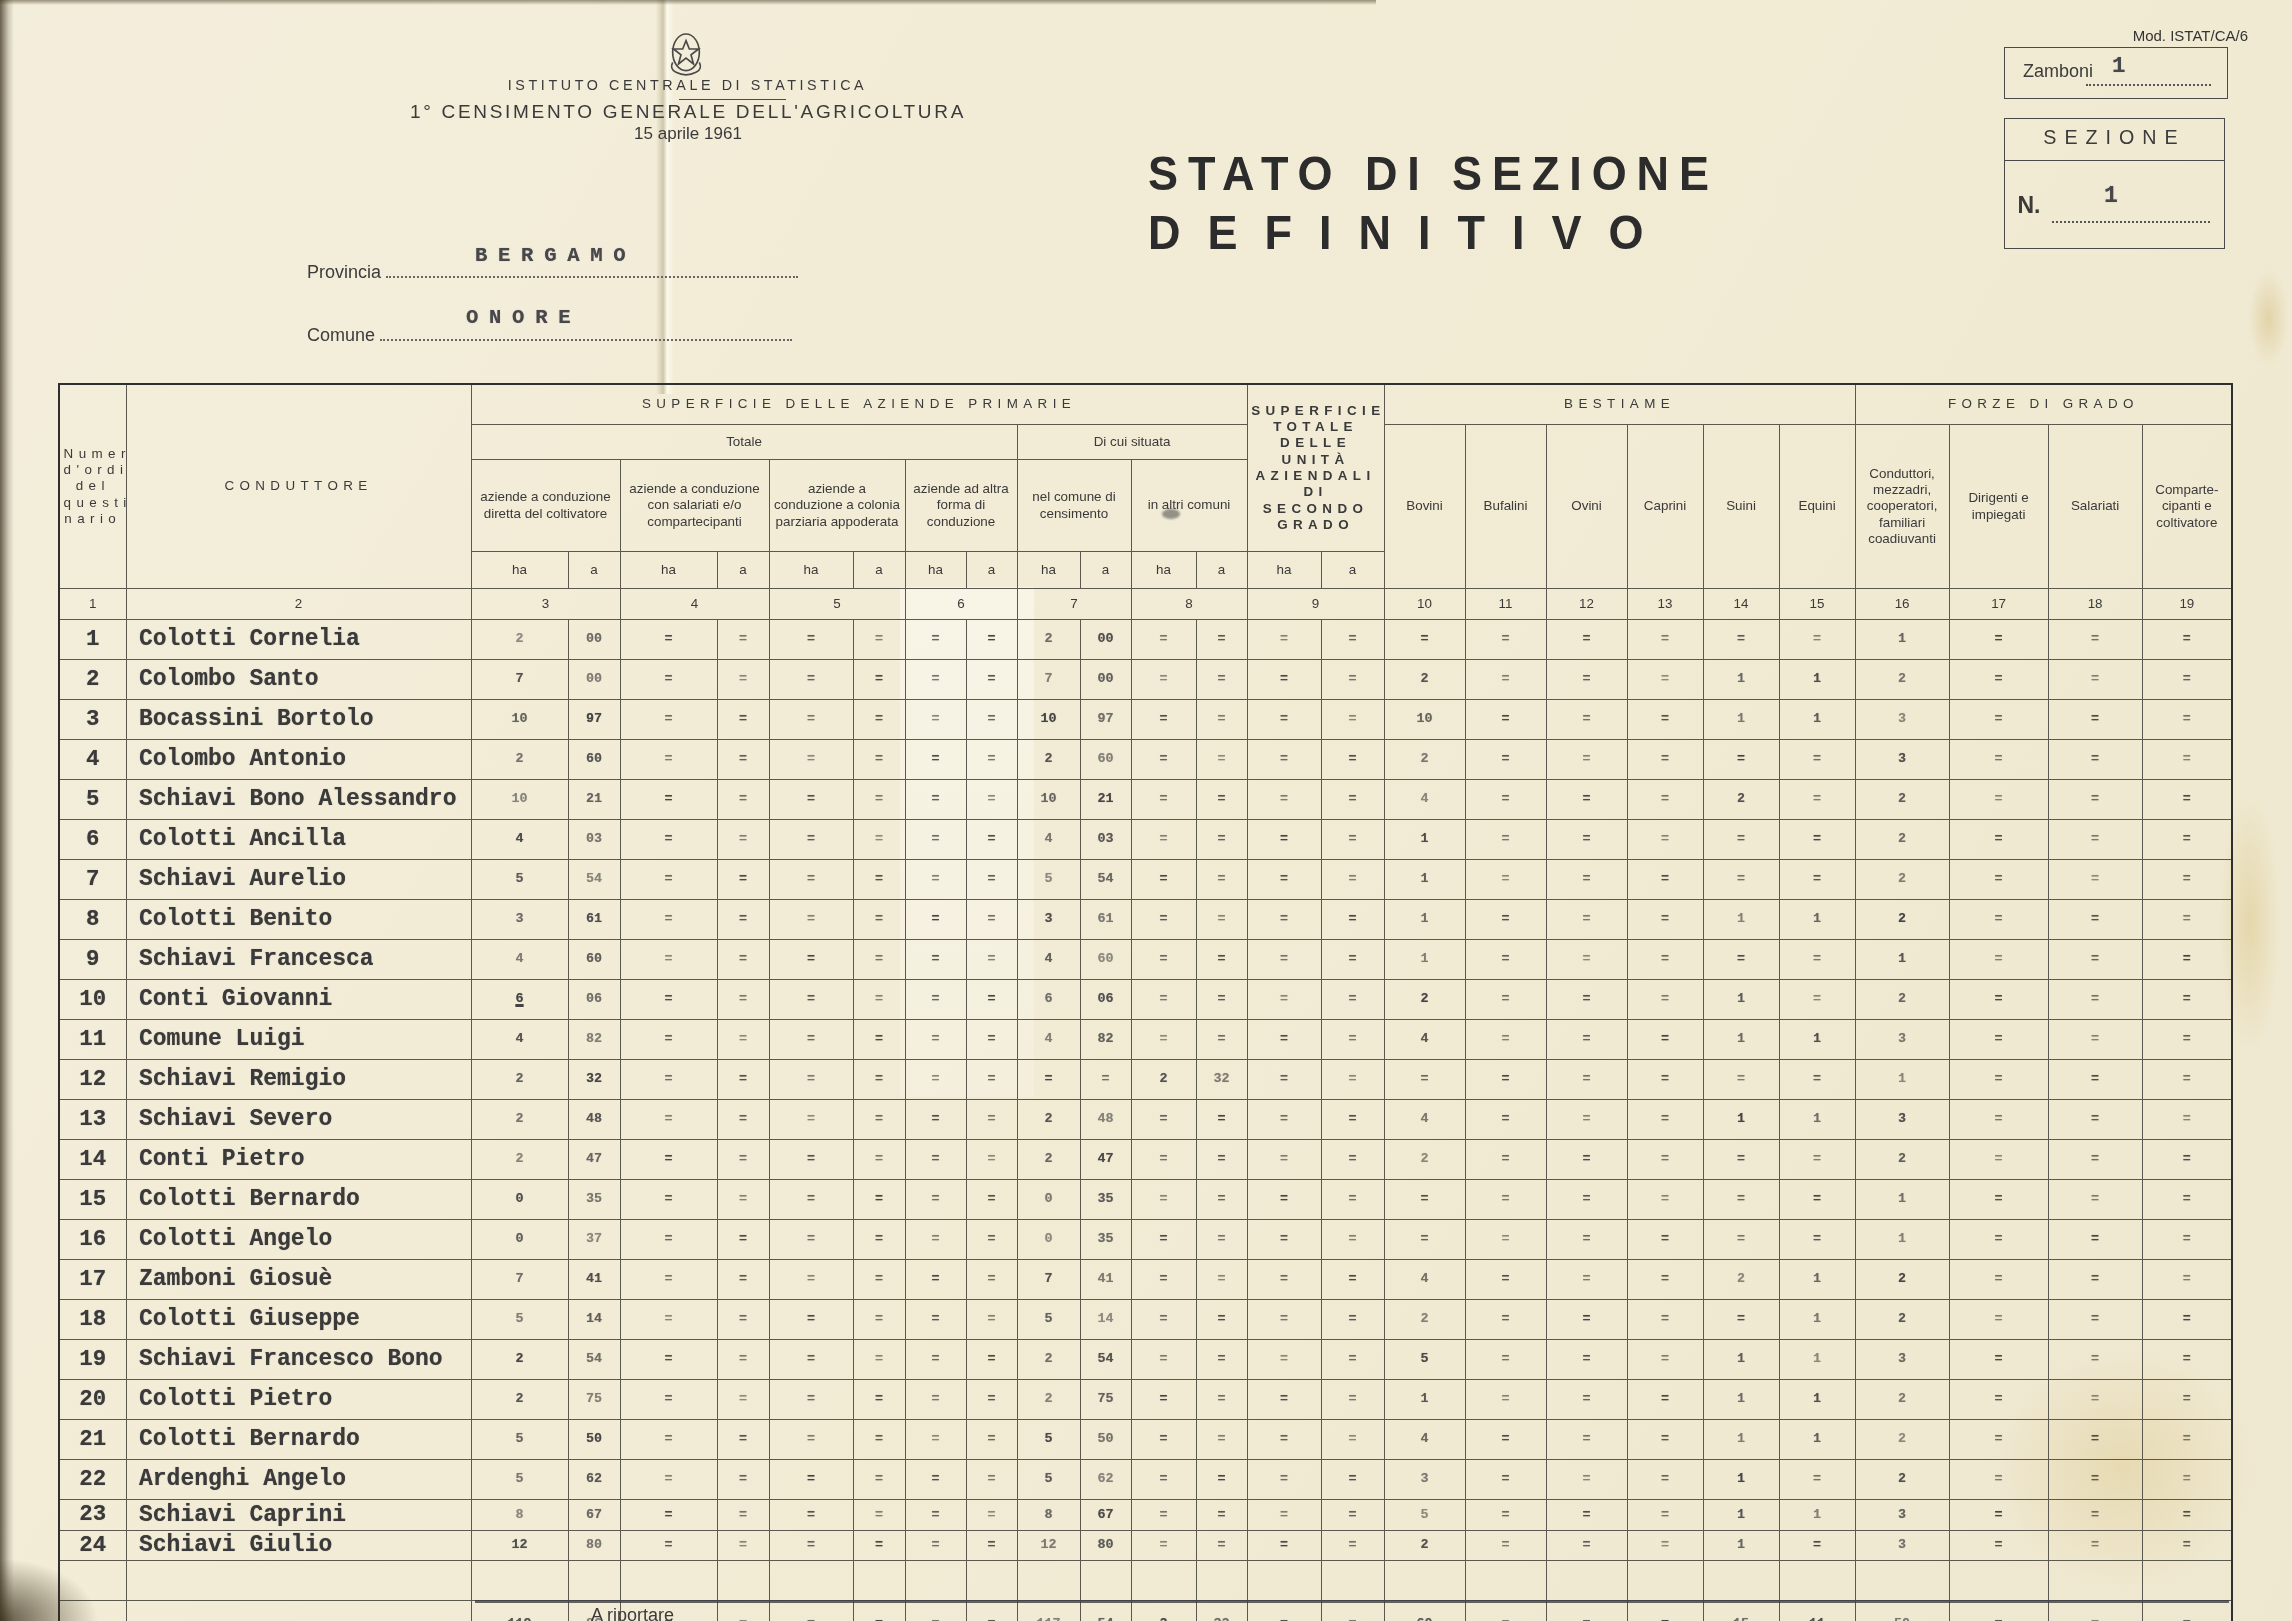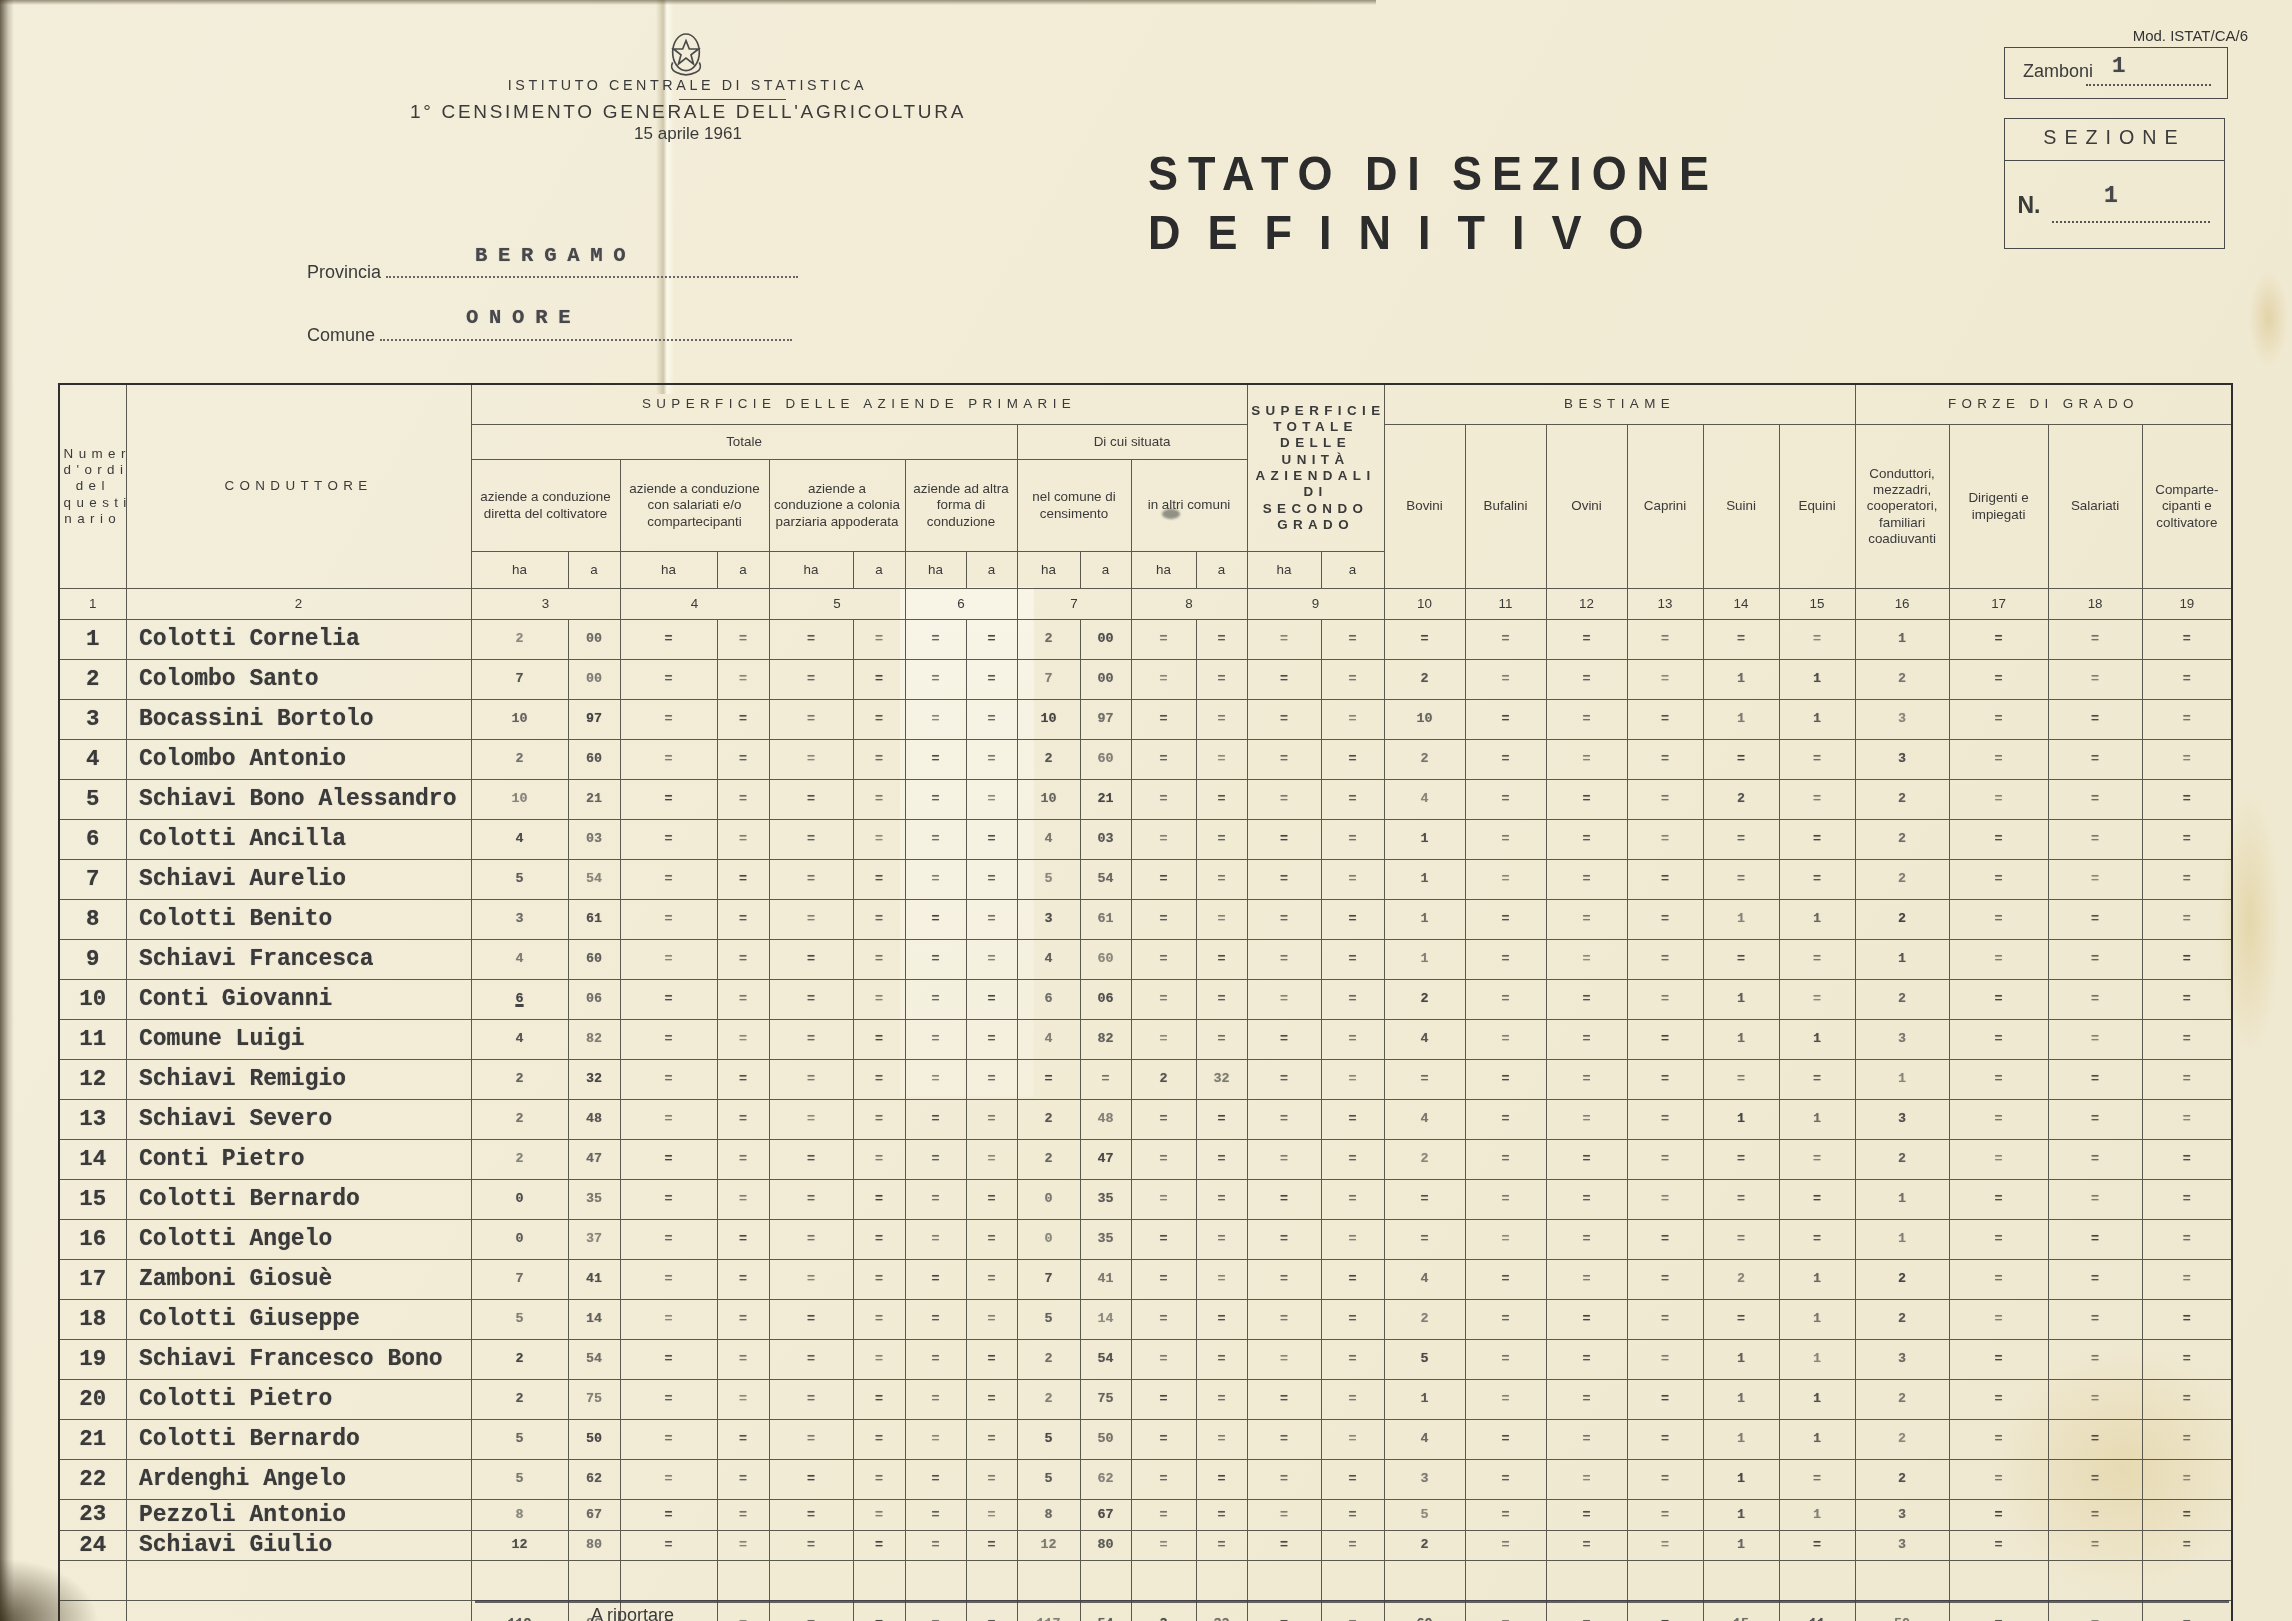--- a/index.html
+++ b/index.html
@@ -859,21 +859,21 @@
         <td class="vc eq typed" style="opacity: 0.75;">=</td>
         <td class="vc typed" style="opacity: 0.92;">1</td>
         <td class="vc eq typed" style="opacity: 0.69;">=</td>
         <td class="vc hv typed" style="opacity: 0.86;">2</td>
         <td class="vc eq typed" style="opacity: 0.63;">=</td>
         <td class="vc eq typed" style="opacity: 0.8;">=</td>
         <td class="vc eq typed" style="opacity: 0.57;">=</td>
       </tr>
       <tr class="datarow sq">
         <td class="ncell typed">23</td>
-        <td class="namecell typed">Pezzoli Antonio</td>
+        <td class="namecell typed">Schiavi Caprini</td>
         <td class="vh hv typed" style="opacity: 0.57;">8</td>
         <td class="va typed" style="opacity: 0.74;">67</td>
         <td class="vh eq typed" style="opacity: 0.91;">=</td>
         <td class="va eq typed" style="opacity: 0.68;">=</td>
         <td class="vh eq typed" style="opacity: 0.85;">=</td>
         <td class="va eq typed" style="opacity: 0.62;">=</td>
         <td class="vh eq typed" style="opacity: 0.79;">=</td>
         <td class="va eq typed" style="opacity: 0.56;">=</td>
         <td class="vh typed" style="opacity: 0.73;">8</td>
         <td class="va typed" style="opacity: 0.9;">67</td>

